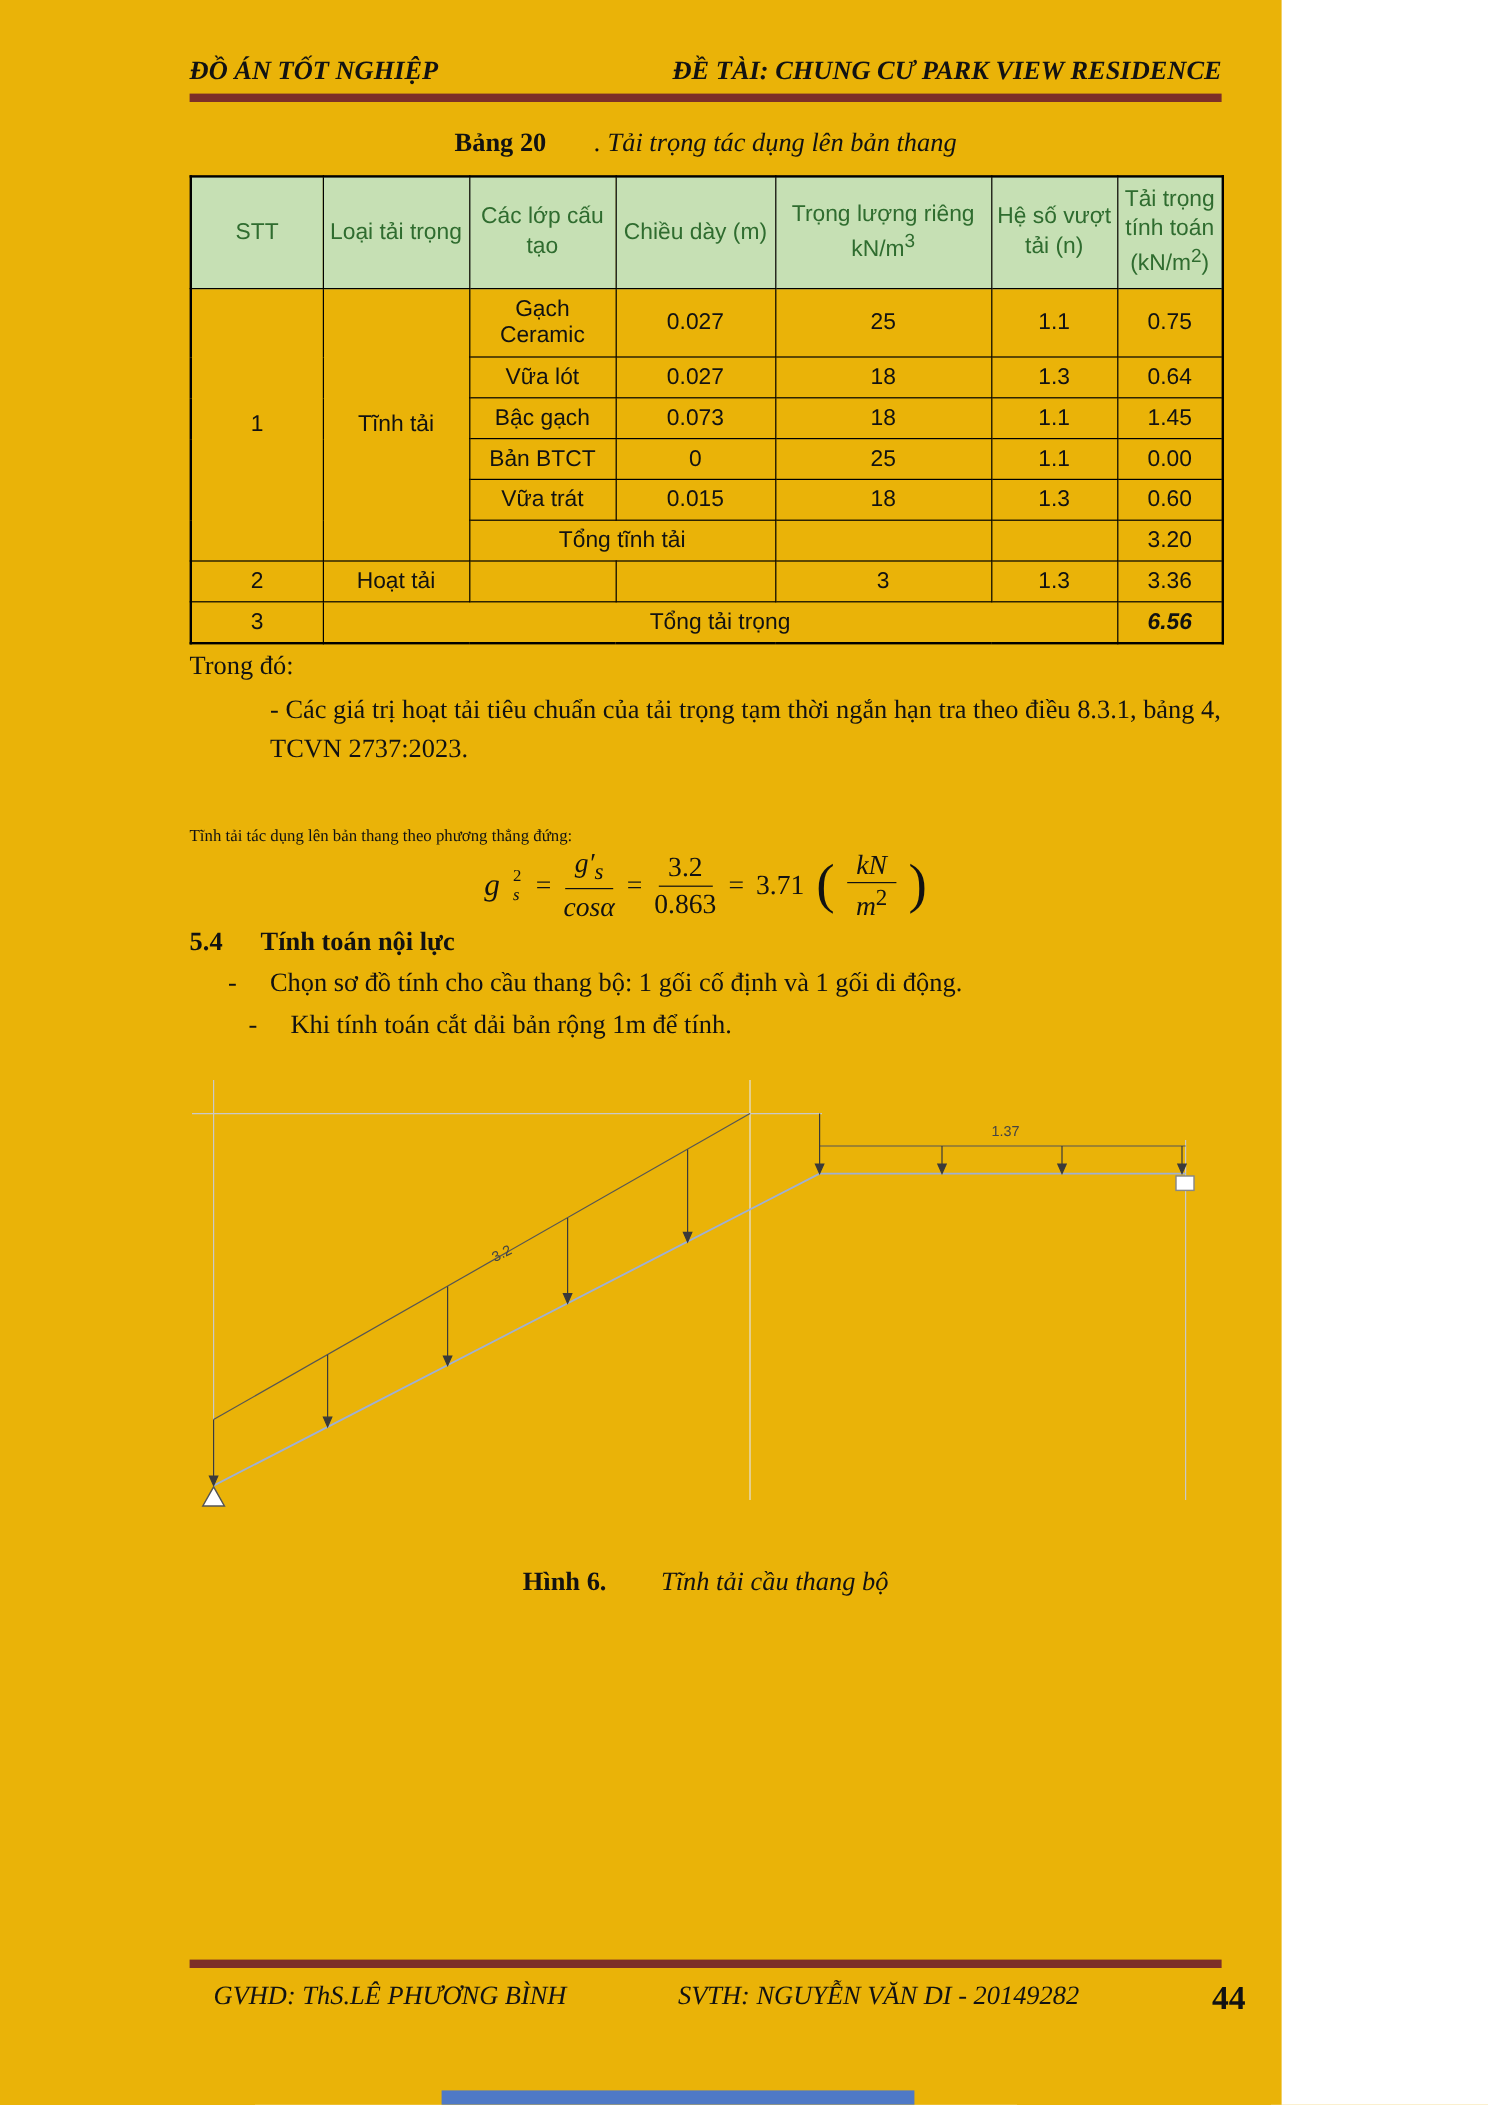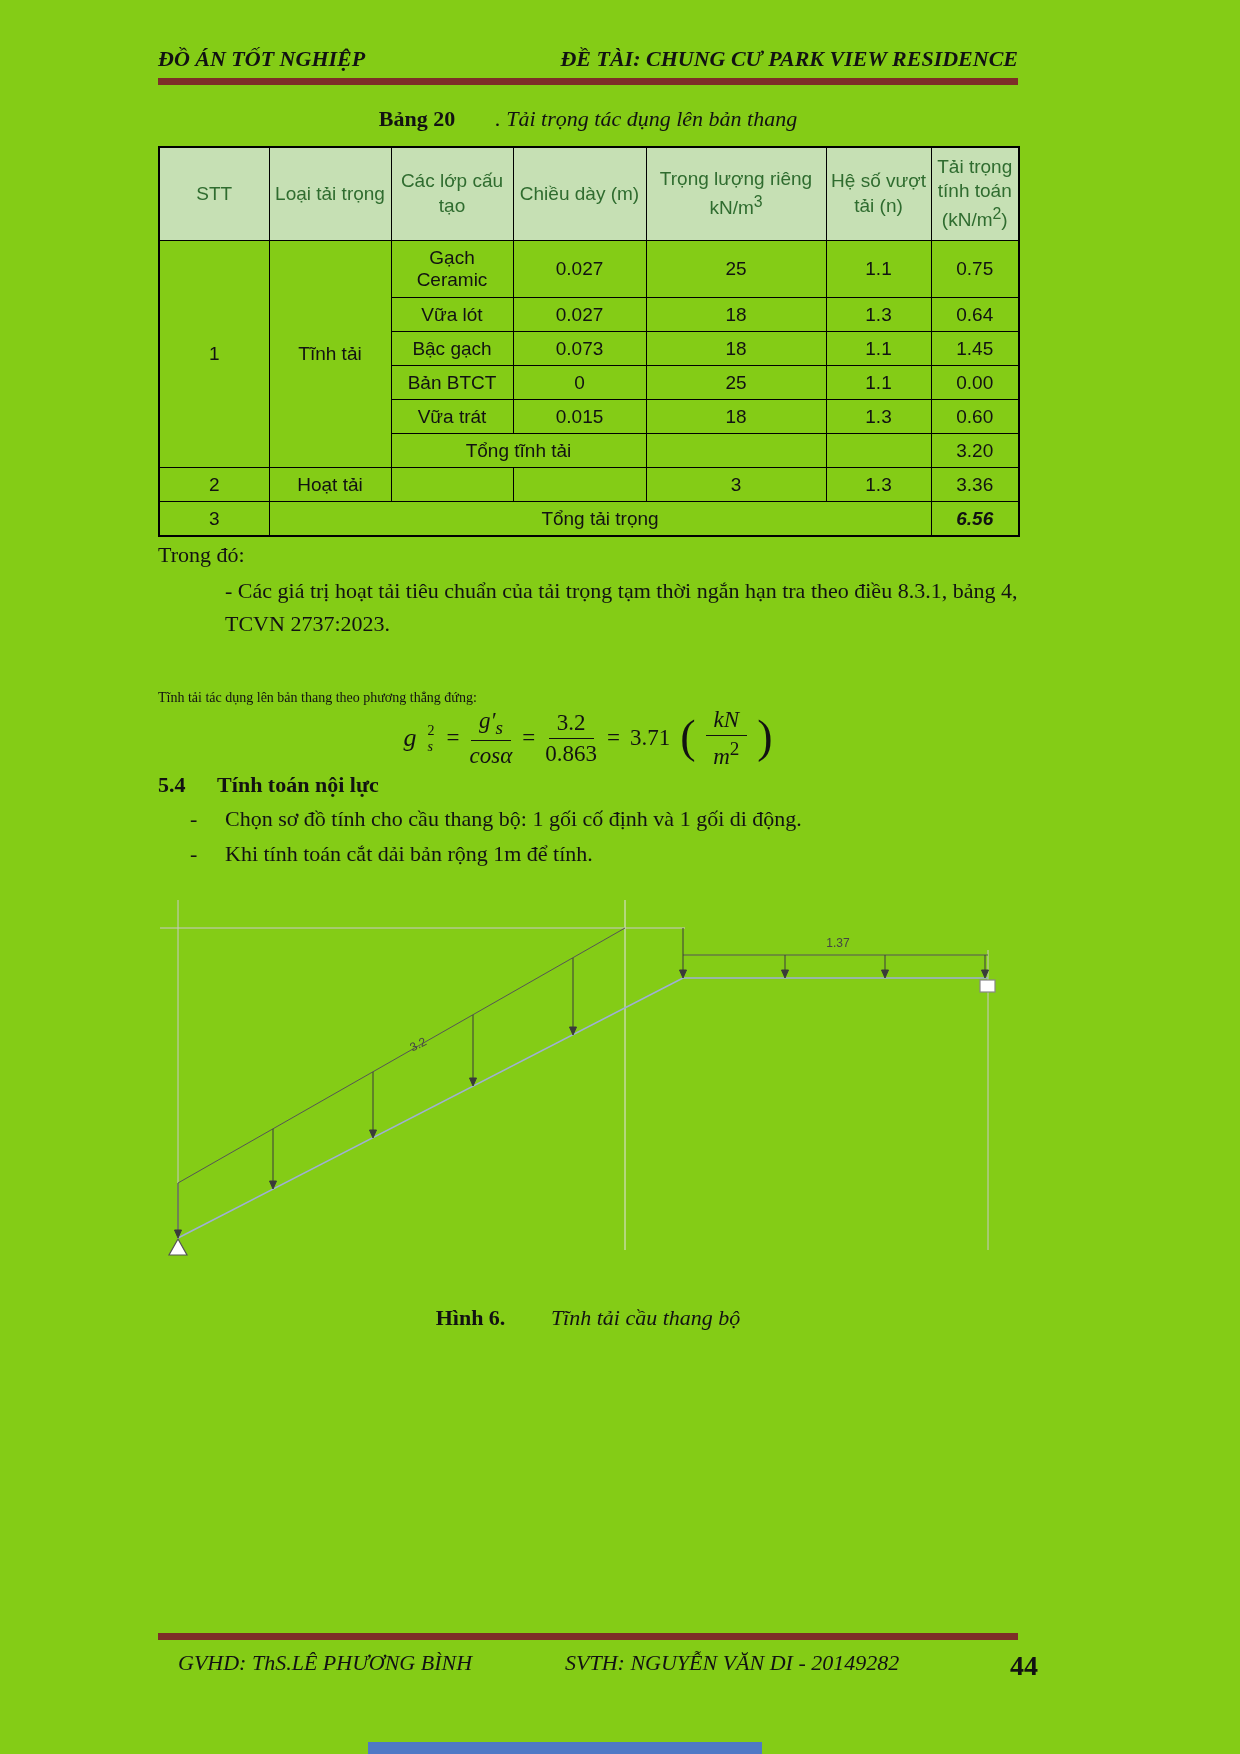--- a/index.html
+++ b/index.html
@@ -1,17 +1,17 @@
 <!DOCTYPE html>
 <html><head>
 <meta charset="utf-8">
 <style>
   html,body{margin:0;padding:0;}
   body{width:1240px;height:1754px;background:#ffffff;}
-  .page{position:relative;width:1240px;height:1754px;background:#84cc16;
+  .page{position:relative;width:1068px;height:1754px;background:#eab308;
         font-family:"Liberation Serif",serif;color:#121212;overflow:hidden;}
 
   
   .header{position:absolute;top:46px;left:158px;width:860px;display:flex;
           justify-content:space-between;font-size:22px;font-style:italic;font-weight:bold;}
   .rule{position:absolute;left:158px;width:860px;height:7px;background:#7d2f28;}
   .top-rule{top:78px;}
   .bottom-rule{top:1633px;}
   .footer{position:absolute;top:1650px;left:158px;width:860px;height:34px;font-size:22px;margin-left:20px;}
   .f-left{position:absolute;left:0;font-style:italic;}
@@ -51,21 +51,21 @@
   .frac .den{padding-top:1px;}
   .paren{font-size:46px;font-weight:300;line-height:1;transform:translateY(-1px);}
   .lhs{font-size:26px;}
 
   
   .section-heading{position:absolute;top:772px;left:158px;font-size:22px;font-weight:bold;}
   .sec-num{display:inline-block;width:54px;}
   .sec-item{position:absolute;left:190px;width:830px;font-size:22px;}
   .sec-item .dash{display:inline-block;width:35px;}
   .item-0{top:806px;}
-  .item-1{top:841px;}
+  .item-1{top:841px;margin-left:17px;}
 
   
   .diagram{position:absolute;top:898px;left:158px;}
   .diag-label{font-family:"Liberation Sans",sans-serif;font-size:12px;fill:#444;}
 
   .bottom-strip{position:absolute;top:1742px;left:368px;width:394px;height:12px;background:#4f79c6;}
 </style>
 </head>
 <body>
 

